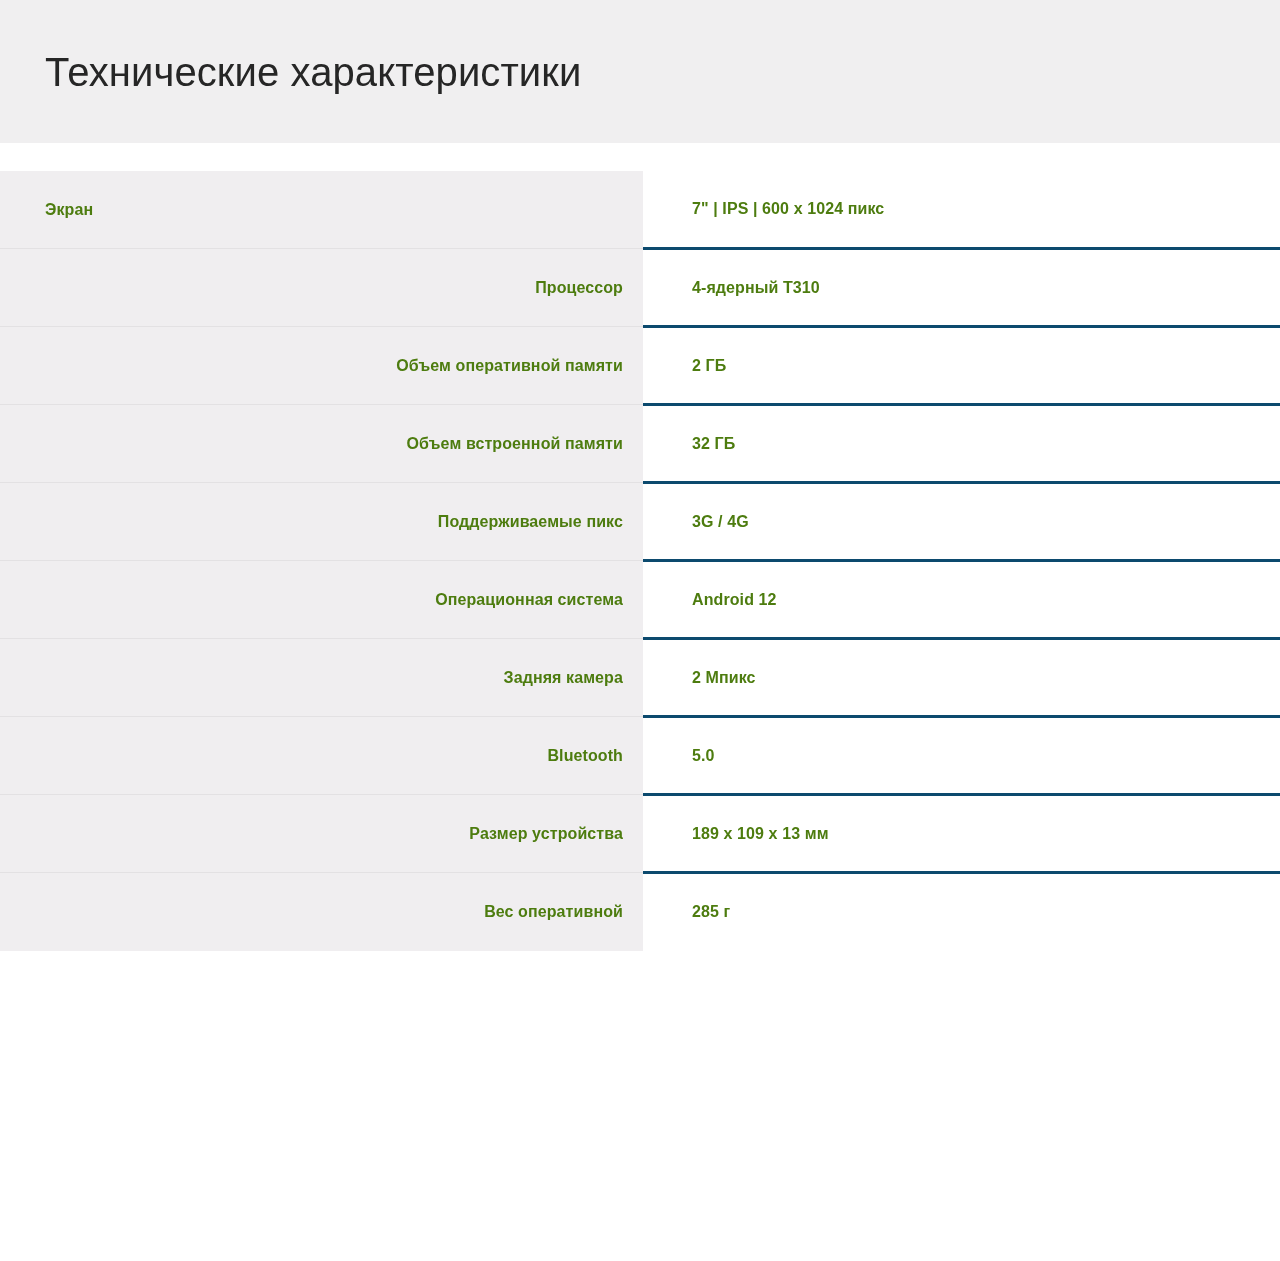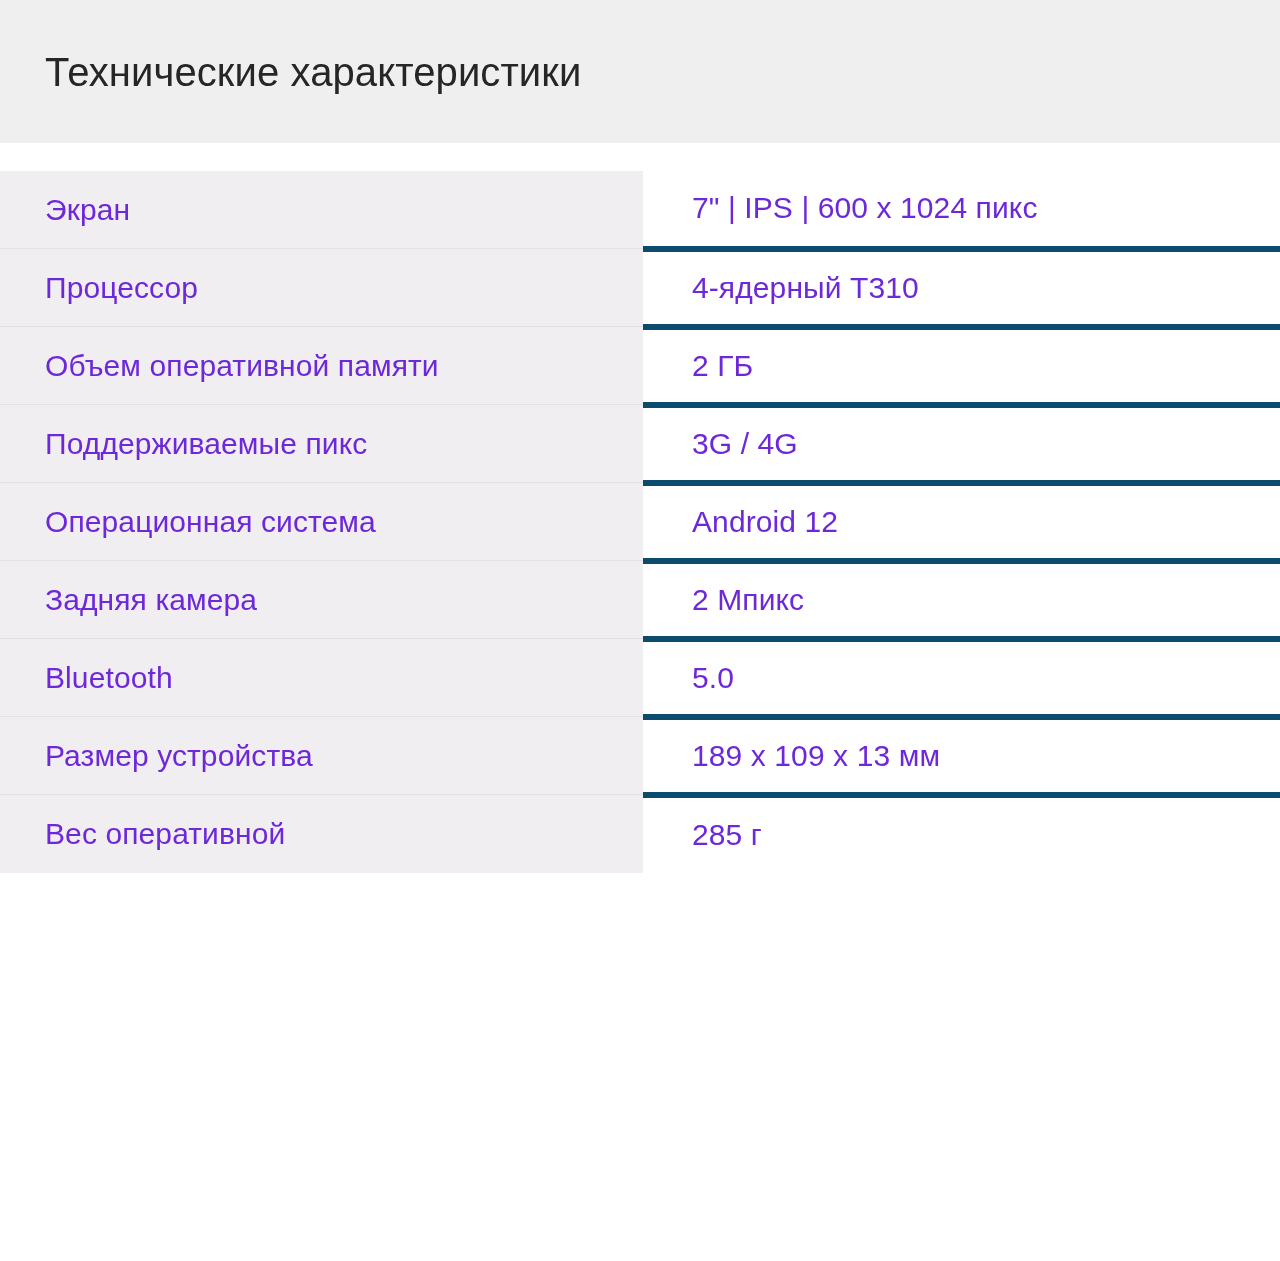--- a/index.html
+++ b/index.html
@@ -61,46 +61,47 @@
 
   .spec-table colgroup .col-label { width: 643px; }
   .spec-table colgroup .col-value { width: 637px; }
 
   .spec-row { height: 78px; }
 
   .spec-cell-label,
   .spec-cell-value {
     height: 78px;
     vertical-align: middle;
-    font-size: 30px;
-    font-weight: 400;
-    color: #6d28d9;
+    font-size: 16px;
+    font-weight: 700;
+    color: #4d7c0f;
     letter-spacing: 0.1px;
     box-sizing: border-box;
     border-top: 1px solid transparent;
   }
 
   .spec-cell-label {
     background: #f0eef0;
     padding-left: 45px;
     padding-right: 20px;
   }
 
   .spec-cell-value {
     background: #ffffff;
     padding-left: 49px;
     padding-right: 20px;
   }
 
   
   .spec-row + .spec-row .spec-cell-label {
     border-top: 1px solid #e3e1e3;
+    text-align: right;
   }
   .spec-row + .spec-row .spec-cell-value {
-    border-top: 6px solid #0c4a6e;
+    border-top: 3px solid #0c4a6e;
   }
 </style>
 </head>
 <body>
 
 <div class="page">
 
   <div class="spec-header">
     <h1 class="spec-title">Технические характеристики</h1>
   </div>
@@ -119,20 +120,24 @@
         </tr>
         <tr class="spec-row">
           <td class="spec-cell-label">Процессор</td>
           <td class="spec-cell-value">4-ядерный T310</td>
         </tr>
         <tr class="spec-row">
           <td class="spec-cell-label">Объем оперативной памяти</td>
           <td class="spec-cell-value">2 ГБ</td>
         </tr>
         <tr class="spec-row">
+          <td class="spec-cell-label">Объем встроенной памяти</td>
+          <td class="spec-cell-value">32 ГБ</td>
+        </tr>
+        <tr class="spec-row">
           <td class="spec-cell-label">Поддерживаемые пикс</td>
           <td class="spec-cell-value">3G / 4G</td>
         </tr>
         <tr class="spec-row">
           <td class="spec-cell-label">Операционная система</td>
           <td class="spec-cell-value">Android 12</td>
         </tr>
         <tr class="spec-row">
           <td class="spec-cell-label">Задняя камера</td>
           <td class="spec-cell-value">2 Мпикс</td>

